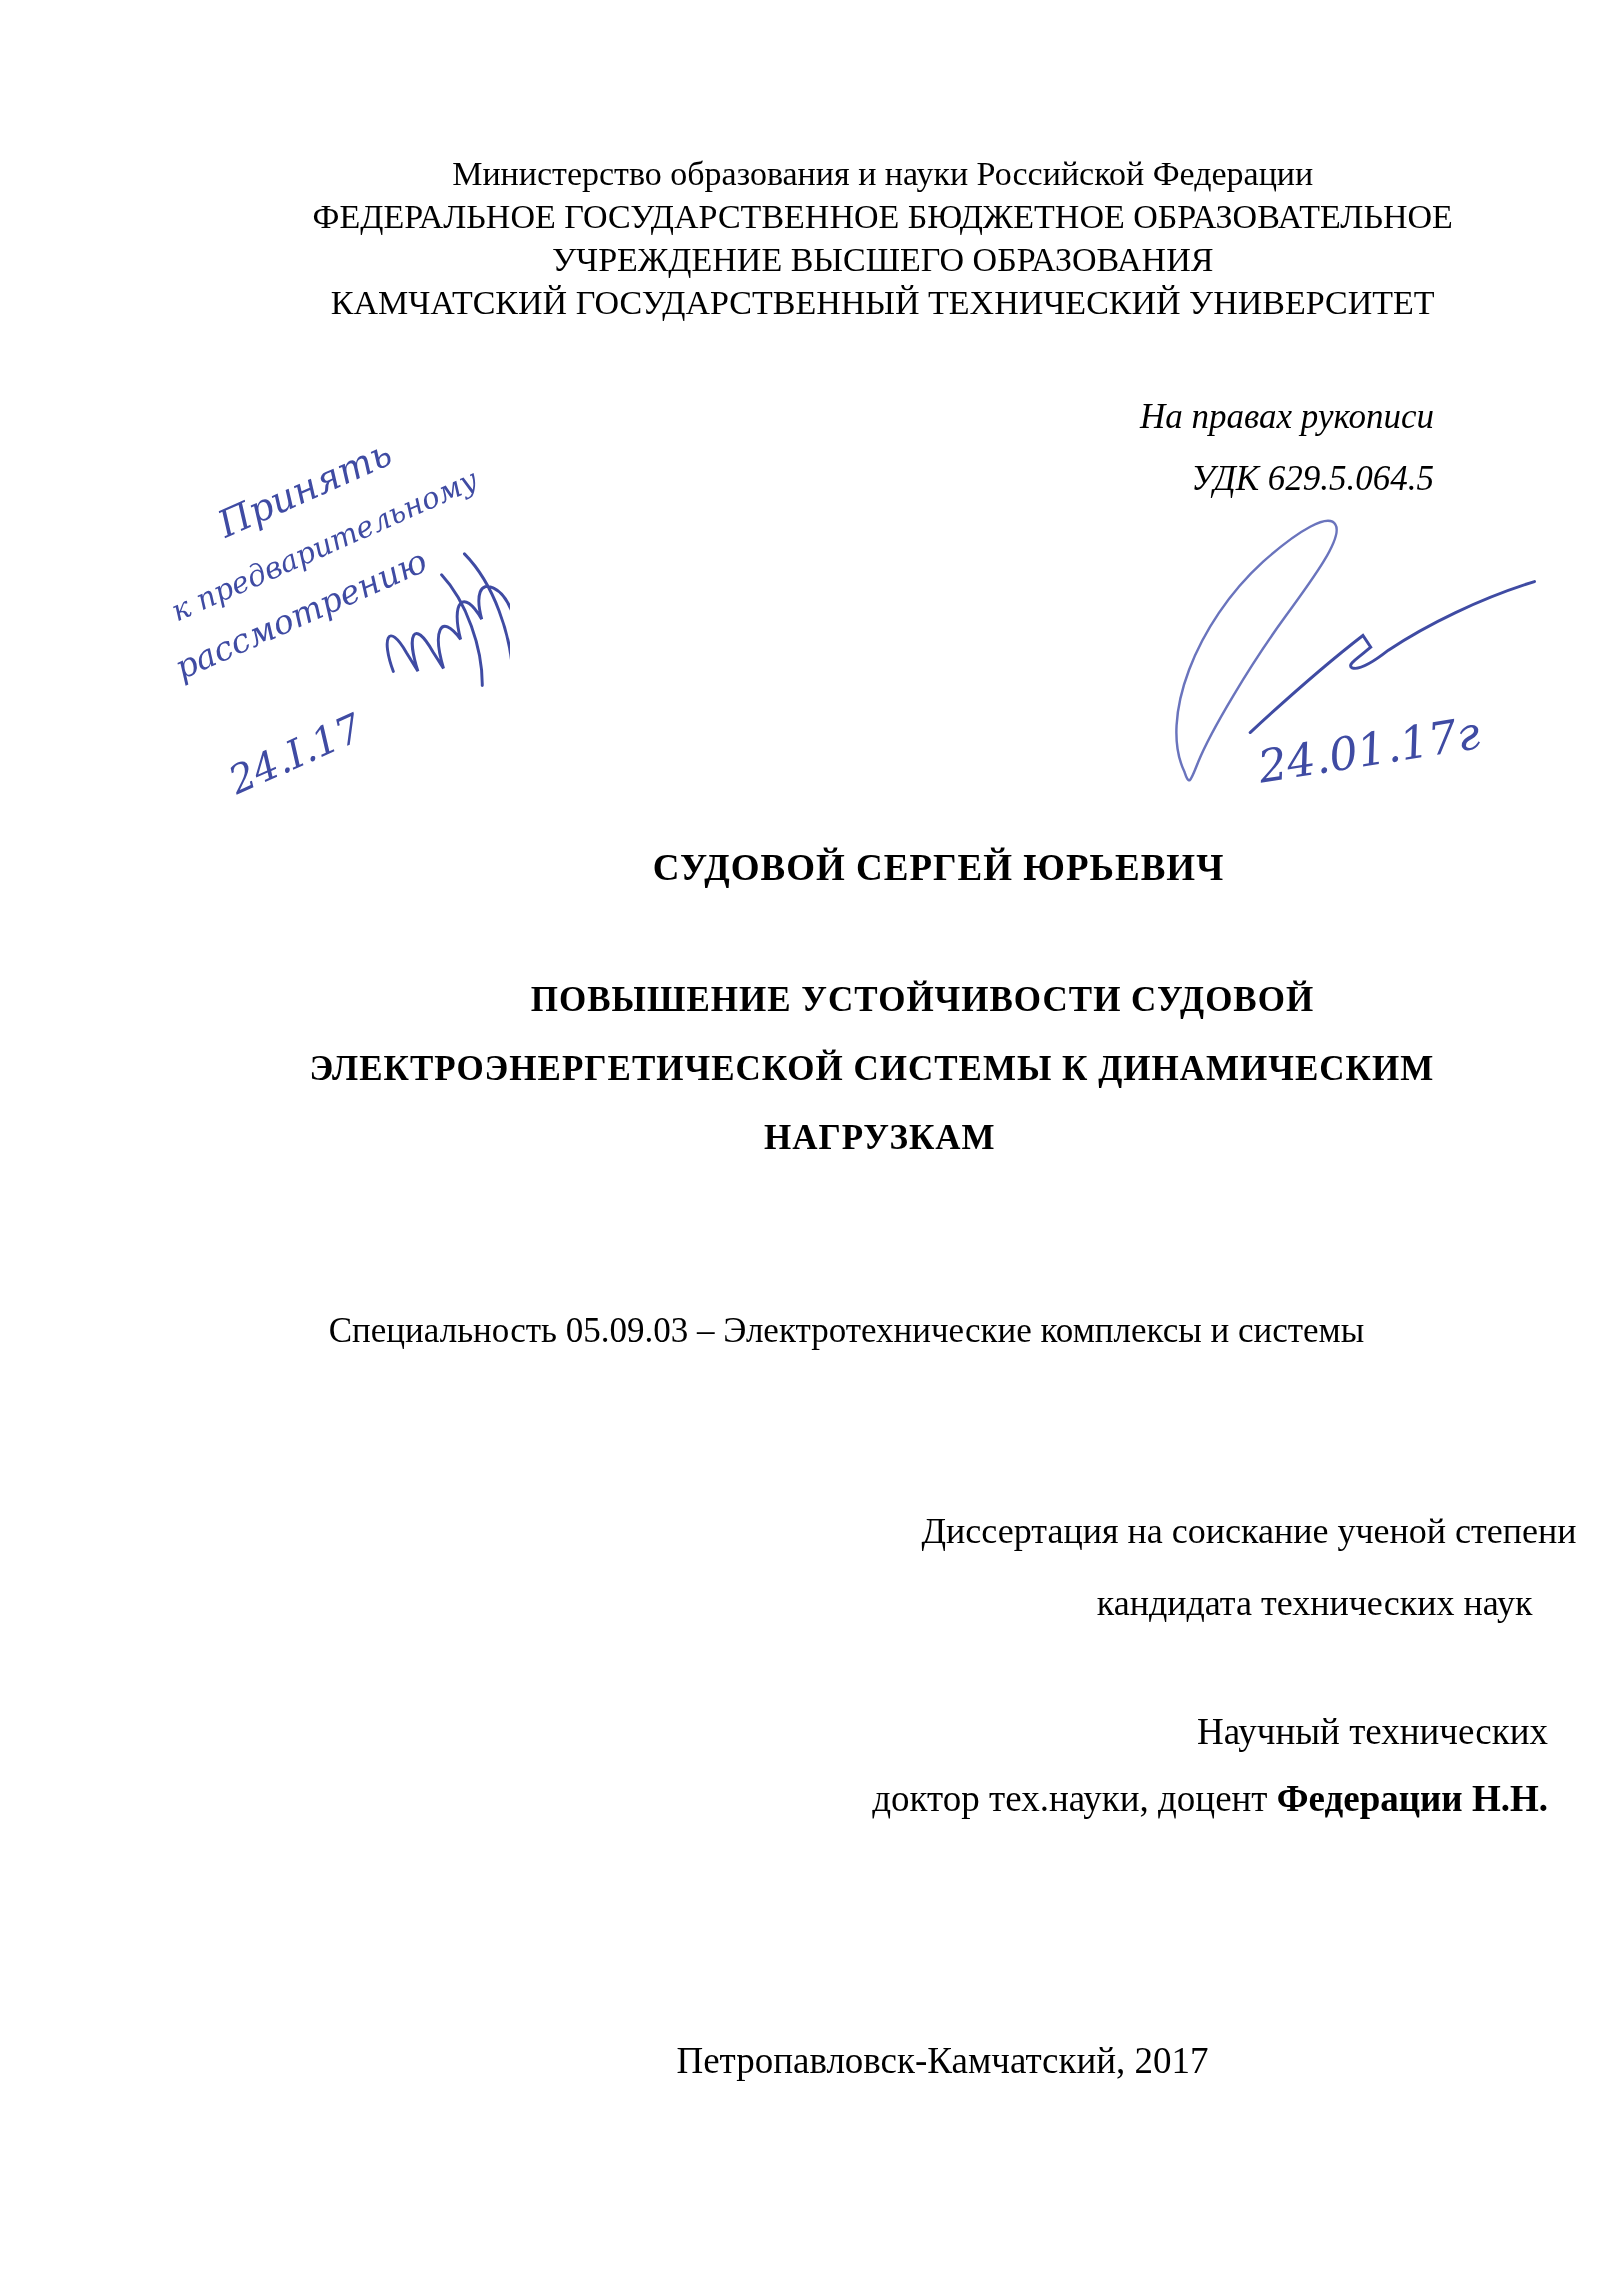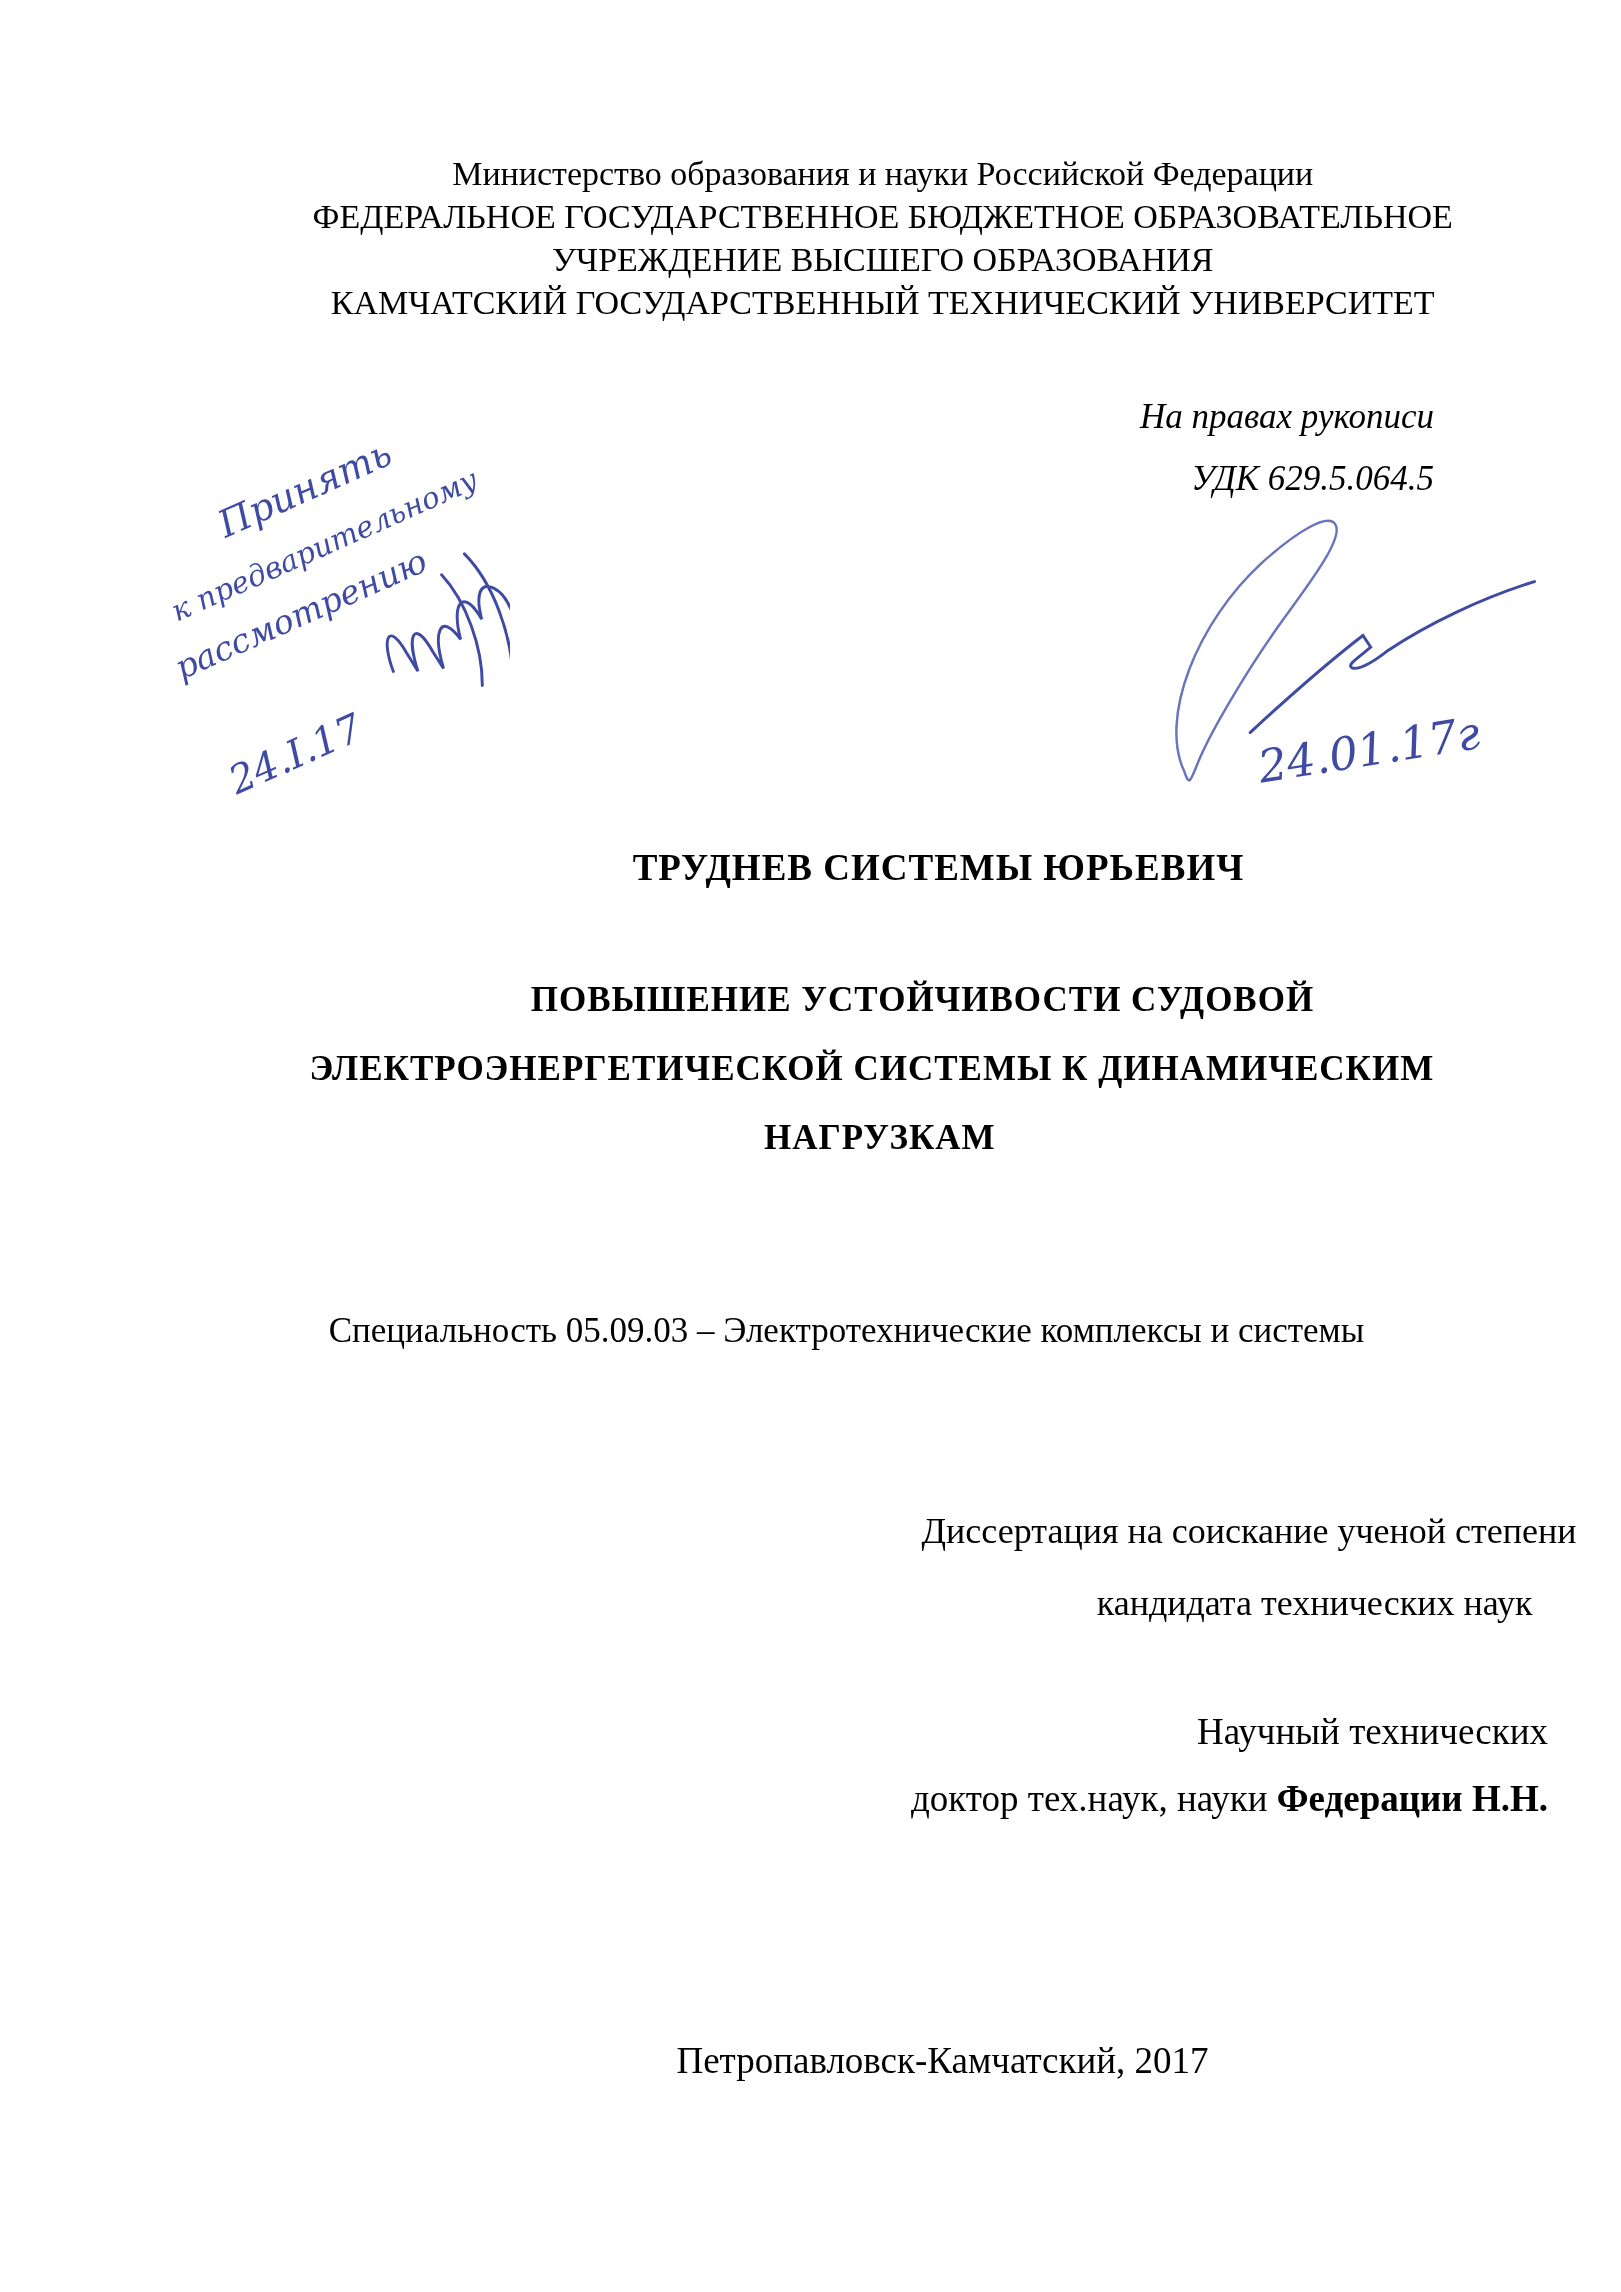--- a/index.html
+++ b/index.html
@@ -122,36 +122,36 @@
       <path d="M 213,252 c 2,-35 16,-50 20,-12 l 3,22 c 4,-38 18,-52 22,-12 l 3,20 c 5,-38 20,-55 28,-20 c 6,-38 24,-48 28,-10 c 4,-25 14,-36 24,-24 c 14,16 6,58 -8,86 M 298,182 c 12,35 8,85 -8,120 M 328,172 c 15,40 10,95 -6,135" fill="none" stroke="#3f4ba3" stroke-width="3" stroke-linecap="round"></path>
     </g>
   </svg>
 
   <svg class="hw-right" viewBox="0 0 410 315">
     <path d="M 28,272 C 2,218 40,120 108,58 C 145,25 175,8 182,20 C 190,33 160,74 130,115 C 95,163 55,230 42,262 C 34,282 33,287 28,272" fill="none" stroke="#6a74bd" stroke-width="2.5" stroke-linecap="round"></path>
     <path d="M 95,232 C 135,195 175,160 210,133 L 218,145 C 205,156 193,163 199,166 C 207,169 222,159 236,148 C 275,122 330,95 385,78" fill="none" stroke="#3f4ba3" stroke-width="3" stroke-linecap="round"></path>
     <text class="hw-text" x="102" y="268" font-size="46" fill="#3f4ba3" transform="rotate(-9 200 250)">24.01.17г</text>
   </svg>
 
-  <div class="center-col author-block">ТРУДНЕВ СИСТЕМЫ ЮРЬЕВИЧ</div>
+  <div class="center-col author-block">СУДОВОЙ СЕРГЕЙ ЮРЬЕВИЧ</div>
 
   <div class="center-col title-block">
     <div class="txp31">ПОВЫШЕНИЕ УСТОЙЧИВОСТИ СУДОВОЙ</div>
     <div class="txm21">ЭЛЕКТРОЭНЕРГЕТИЧЕСКОЙ СИСТЕМЫ К ДИНАМИЧЕСКИМ</div>
     <div class="txm13">НАГРУЗКАМ</div>
   </div>
 
   <div class="center-col specialty-block">Специальность 05.09.03 – Электротехнические комплексы и системы</div>
 
   <div class="center-col thesis-block">
     <div class="txp23">Диссертация на соискание ученой степени</div>
     <div class="txm22">кандидата технических наук</div>
   </div>
 
   <div class="supervisor-block">
     <div>Научный технических</div>
-    <div><span>доктор тех.наук, науки </span><span class="bold">Федерации Н.Н.</span></div>
+    <div><span>доктор тех.науки, доцент </span><span class="bold">Федерации Н.Н.</span></div>
   </div>
 
   <div class="center-col footer-block">Петропавловск-Камчатский, 2017</div>
 
 </div>
 
 
 </body></html>

